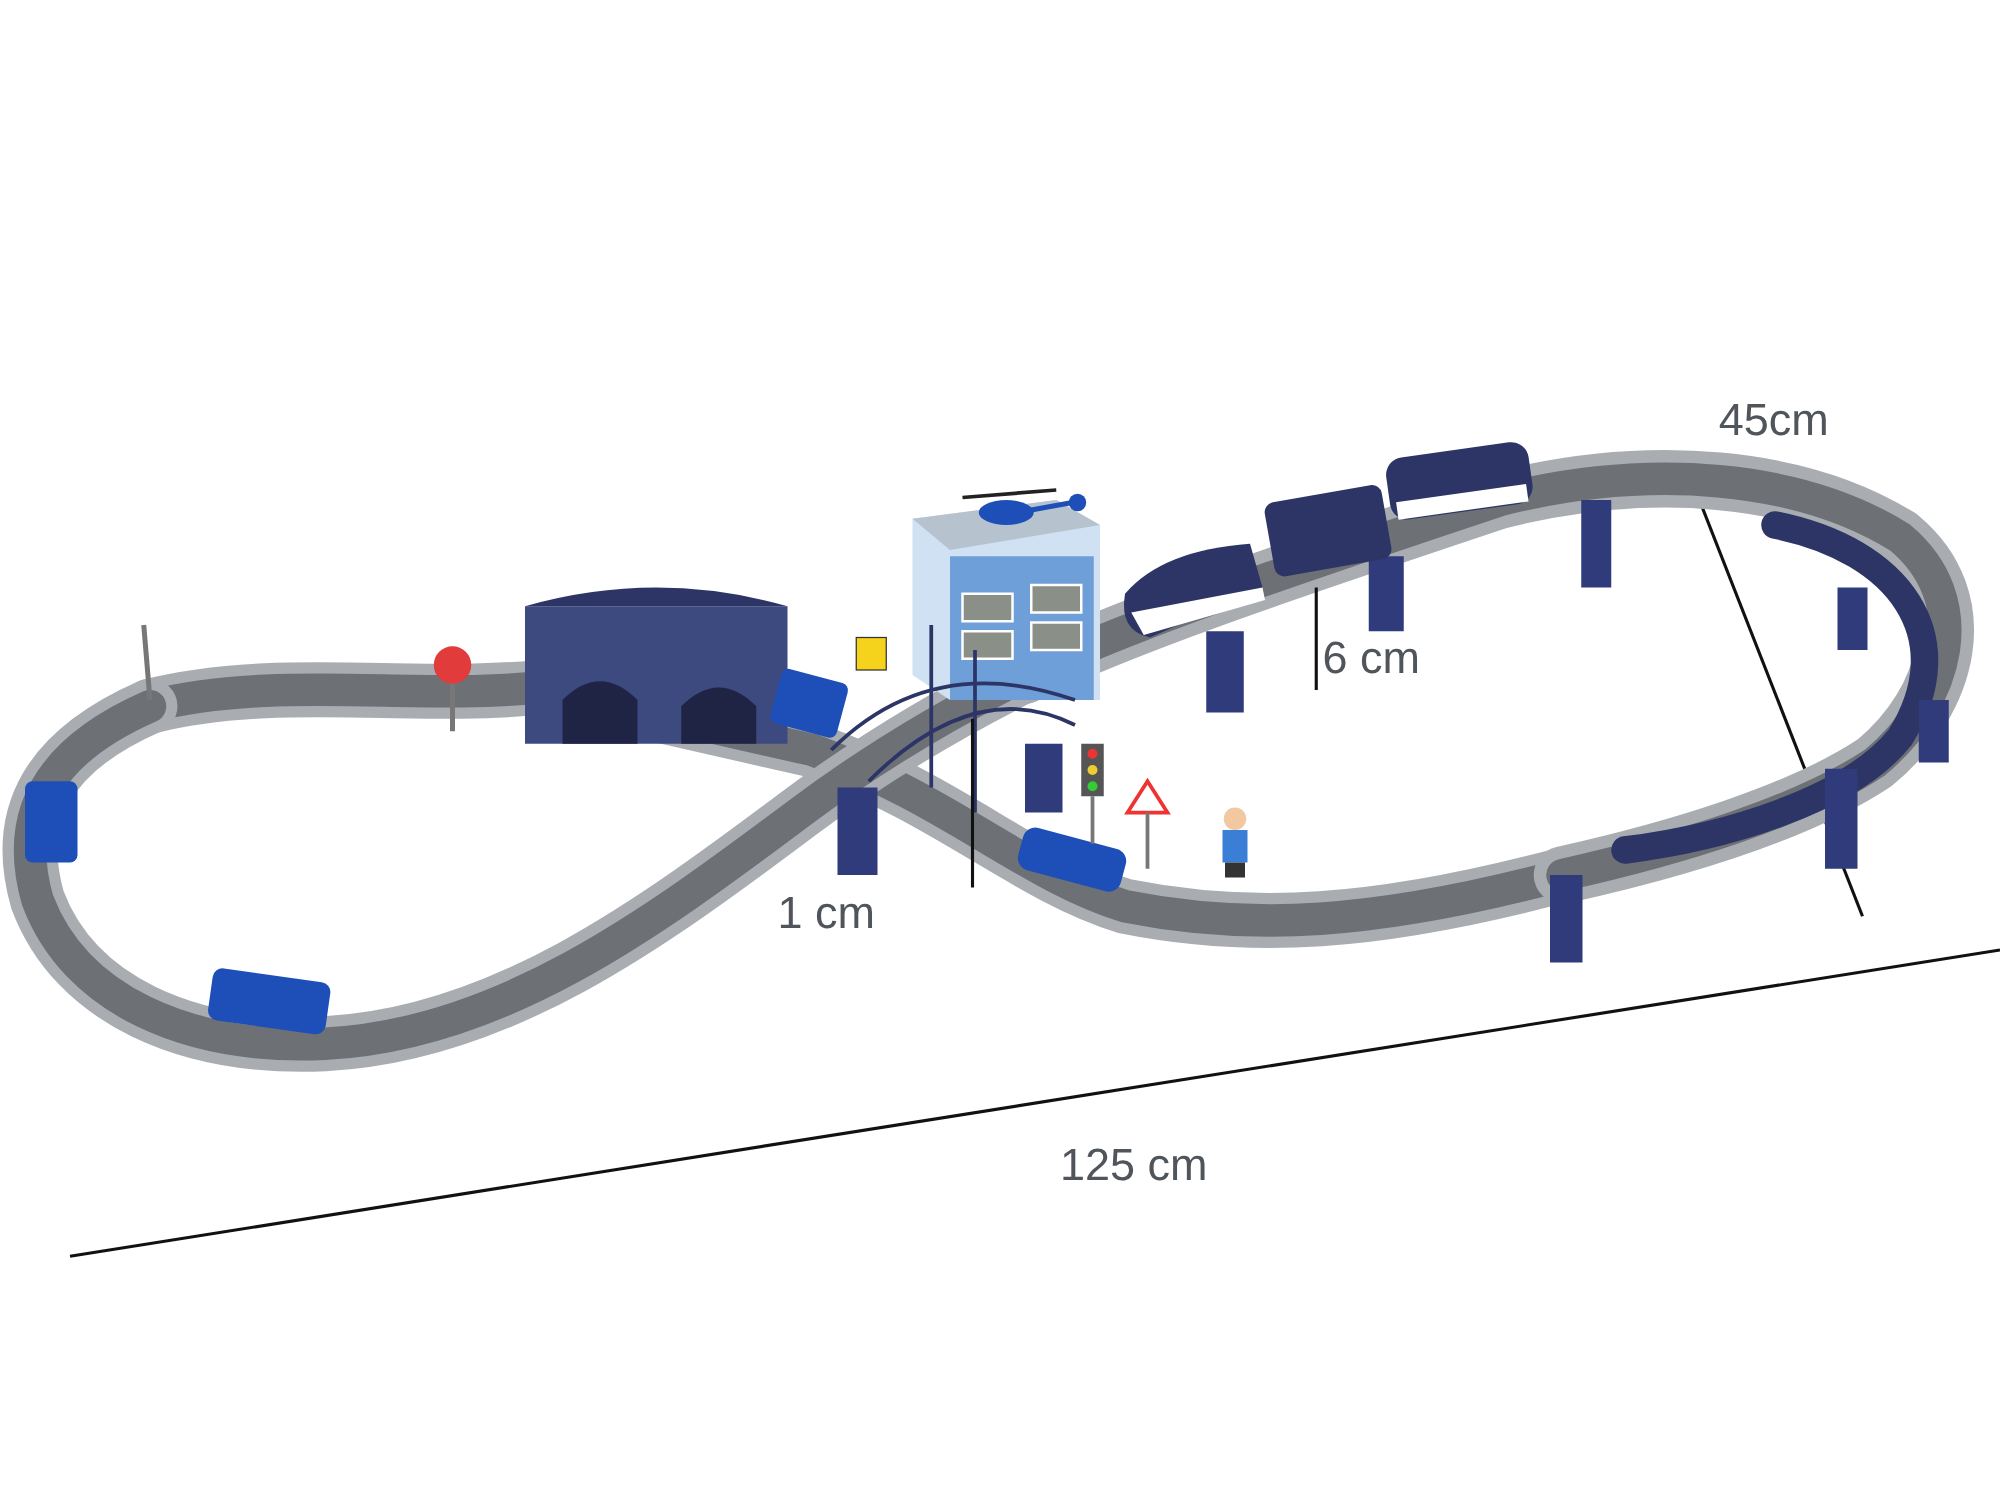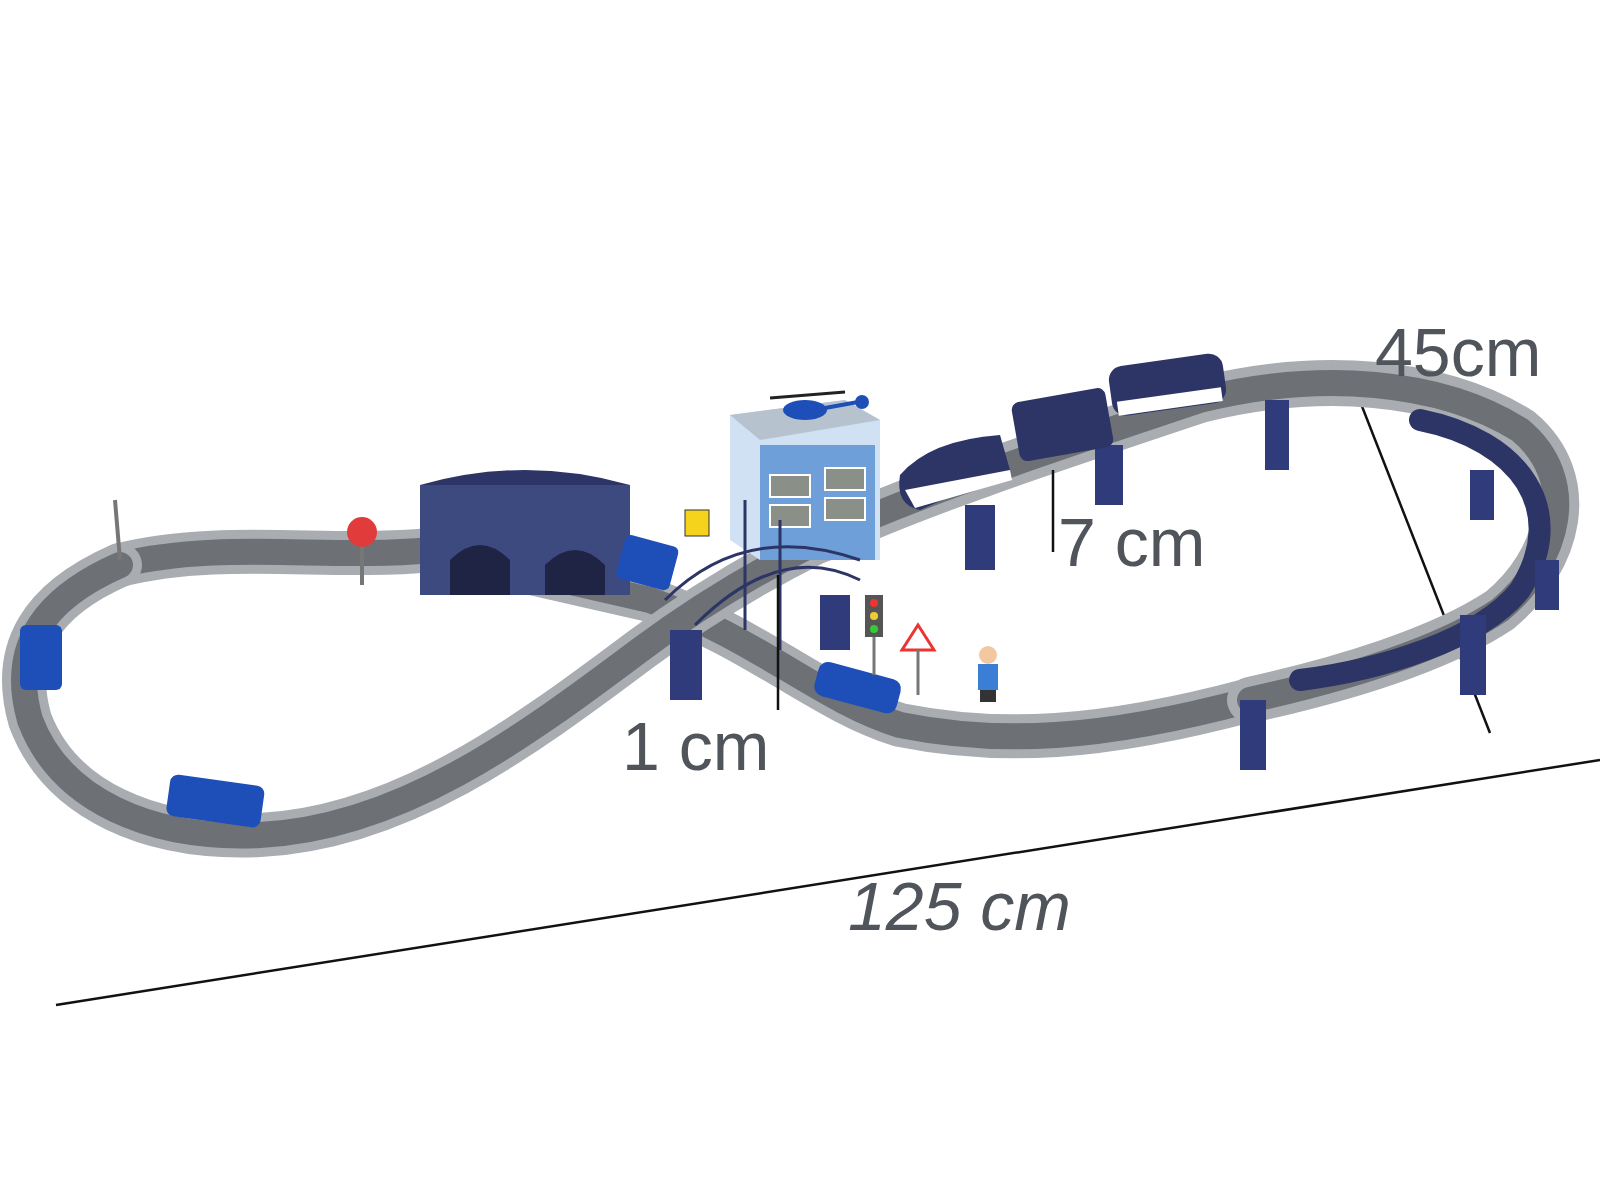--- a/index.html
+++ b/index.html
@@ -1,18 +1,18 @@
 <!DOCTYPE html>
 <html><head>
 <meta charset="utf-8">
 <style>
   html,body{margin:0;padding:0;background:#ffffff;}
   body{width:1600px;height:1200px;position:relative;overflow:hidden;font-family:"Liberation Sans",sans-serif;}
   #scene{position:absolute;left:0;top:0;width:1600px;height:1200px;}
-  .dim-label{position:absolute;color:#50555b;font-family:"Liberation Sans",sans-serif;font-size:68px;line-height:1;white-space:nowrap;}
+  .dim-label{position:absolute;color:#50555b;font-family:"Liberation Sans",sans-serif;font-size:36px;line-height:1;white-space:nowrap;}
 </style>
 </head>
 <body>
 
 <svg id="scene" viewBox="0 0 1600 1200" xmlns="http://www.w3.org/2000/svg">
 
   <line x1="56" y1="1005" x2="1600" y2="760" stroke="#111" stroke-width="2.5"></line>
   <line x1="1345" y1="363" x2="1490" y2="733" stroke="#111" stroke-width="2.5"></line>
 
   <g>
@@ -102,15 +102,15 @@
     <circle cx="988" cy="655" r="9" fill="#f1c8a0"></circle>
     <rect x="978" y="664" width="20" height="26" fill="#3a7fd5"></rect>
     <rect x="980" y="690" width="16" height="12" fill="#333"></rect>
   </g>
 
   <line x1="778" y1="575" x2="778" y2="710" stroke="#111" stroke-width="2.5"></line>
   <line x1="1053" y1="470" x2="1053" y2="552" stroke="#111" stroke-width="2.5"></line>
 </svg>
 
 <div class="dim-label" style="left:1375px;top:318px;">45cm</div>
-<div class="dim-label" style="left:1058px;top:508px;">7 cm</div>
+<div class="dim-label" style="left:1058px;top:508px;">6 cm</div>
 <div class="dim-label" style="left:622px;top:712px;">1 cm</div>
-<div class="dim-label" style="left:848px;top:872px;font-style:italic;">125 cm</div>
+<div class="dim-label" style="left:848px;top:914px;">125 cm</div>
 
 </body></html>

